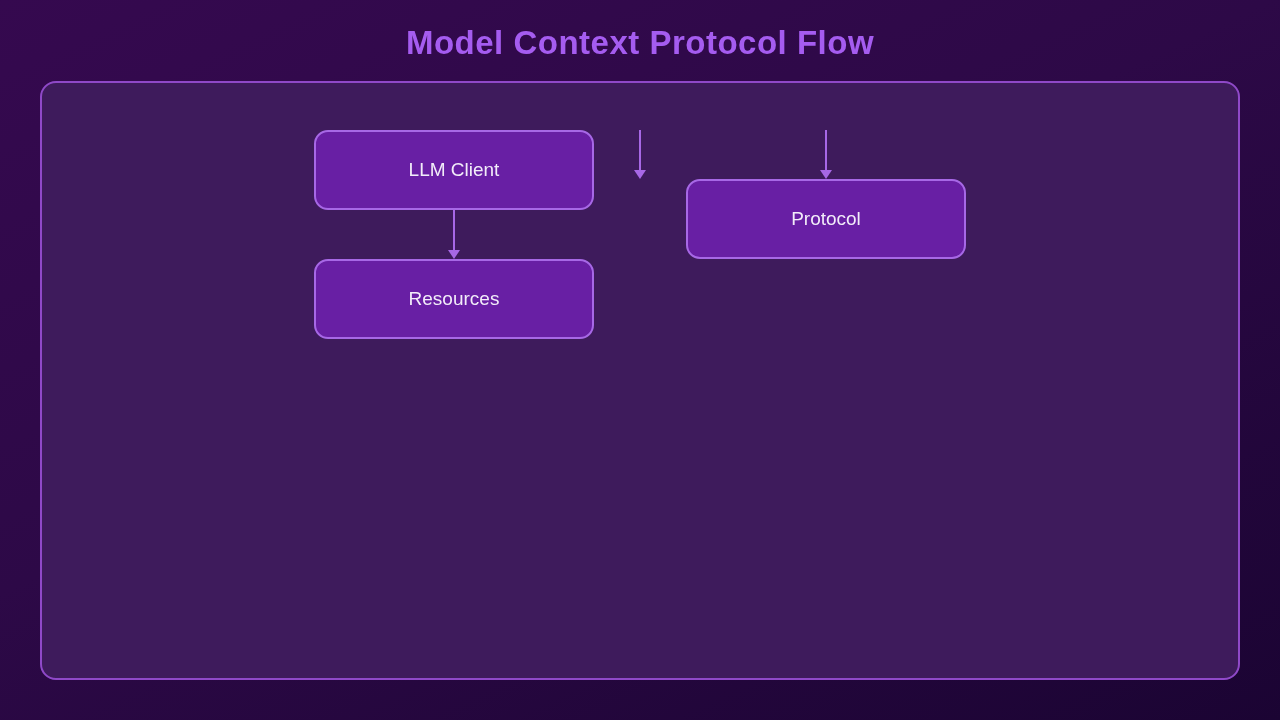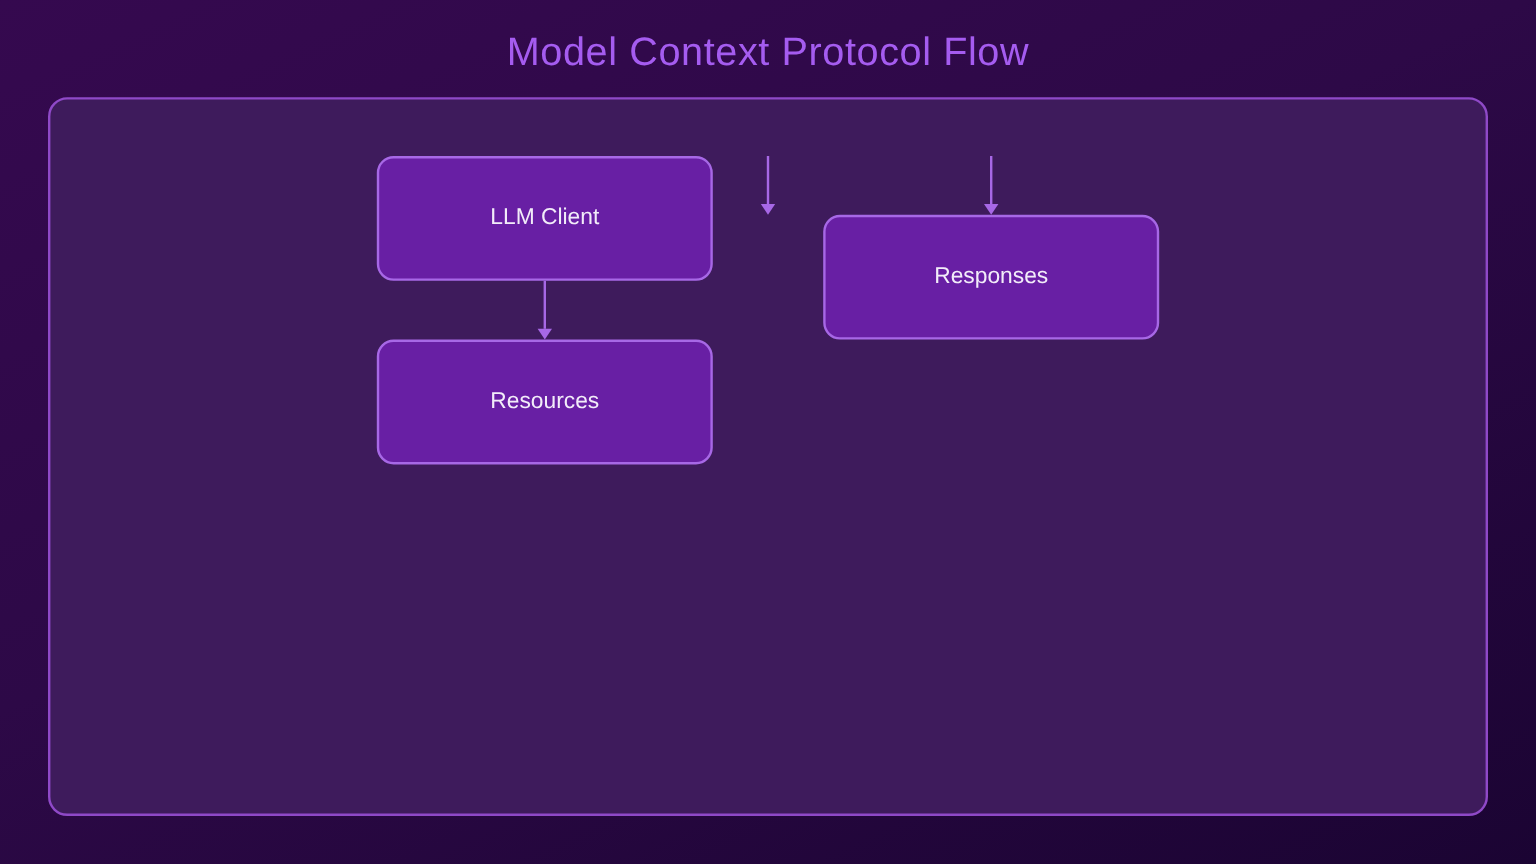--- a/index.html
+++ b/index.html
@@ -25,21 +25,21 @@
     position: relative;
   }
   .page-title {
     margin: 0;
     position: absolute;
     top: 24px;
     left: 0;
     width: 100%;
     text-align: center;
     font-size: 33px;
-    font-weight: 400;
+    font-weight: 700;
     letter-spacing: 0.5px;
     color: var(--title-text);
   }
   .flow-panel {
     position: absolute;
     left: 40px;
     top: 81px;
     width: 1200px;
     height: 599px;
     background: var(--panel-bg);
@@ -52,21 +52,21 @@
     gap: 40px;
     padding-top: 47px;
   }
   .flow-column {
     display: flex;
     flex-direction: column;
     align-items: center;
   }
   .node {
     width: 280px;
-    height: 104px;
+    height: 80px;
     background: var(--node-bg);
     border: 2px solid var(--node-border);
     border-radius: 14px;
     color: var(--node-text);
     font-size: 19px;
     display: flex;
     align-items: center;
     justify-content: center;
     text-align: center;
   }
@@ -111,17 +111,17 @@
         <div class="arrow-line"></div>
         <div class="arrow-head"></div>
       </div>
     </div>
 
     <div class="flow-column">
       <div class="arrow">
         <div class="arrow-line"></div>
         <div class="arrow-head"></div>
       </div>
-      <div class="node">Responses</div>
+      <div class="node">Protocol</div>
     </div>
 
   </div>
 </div>
 
 </body></html>

